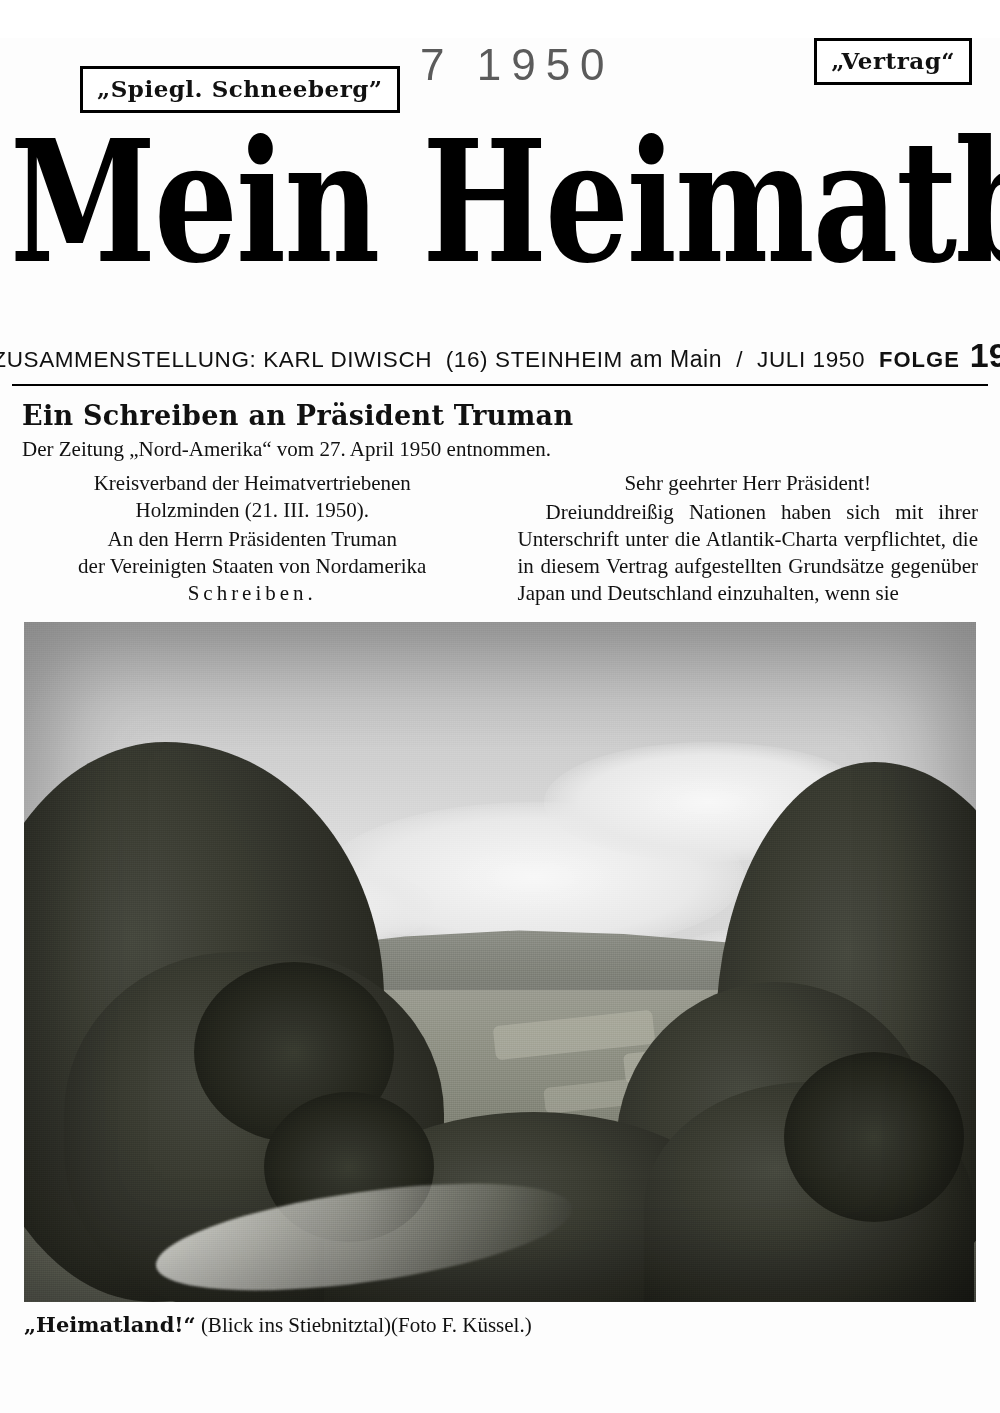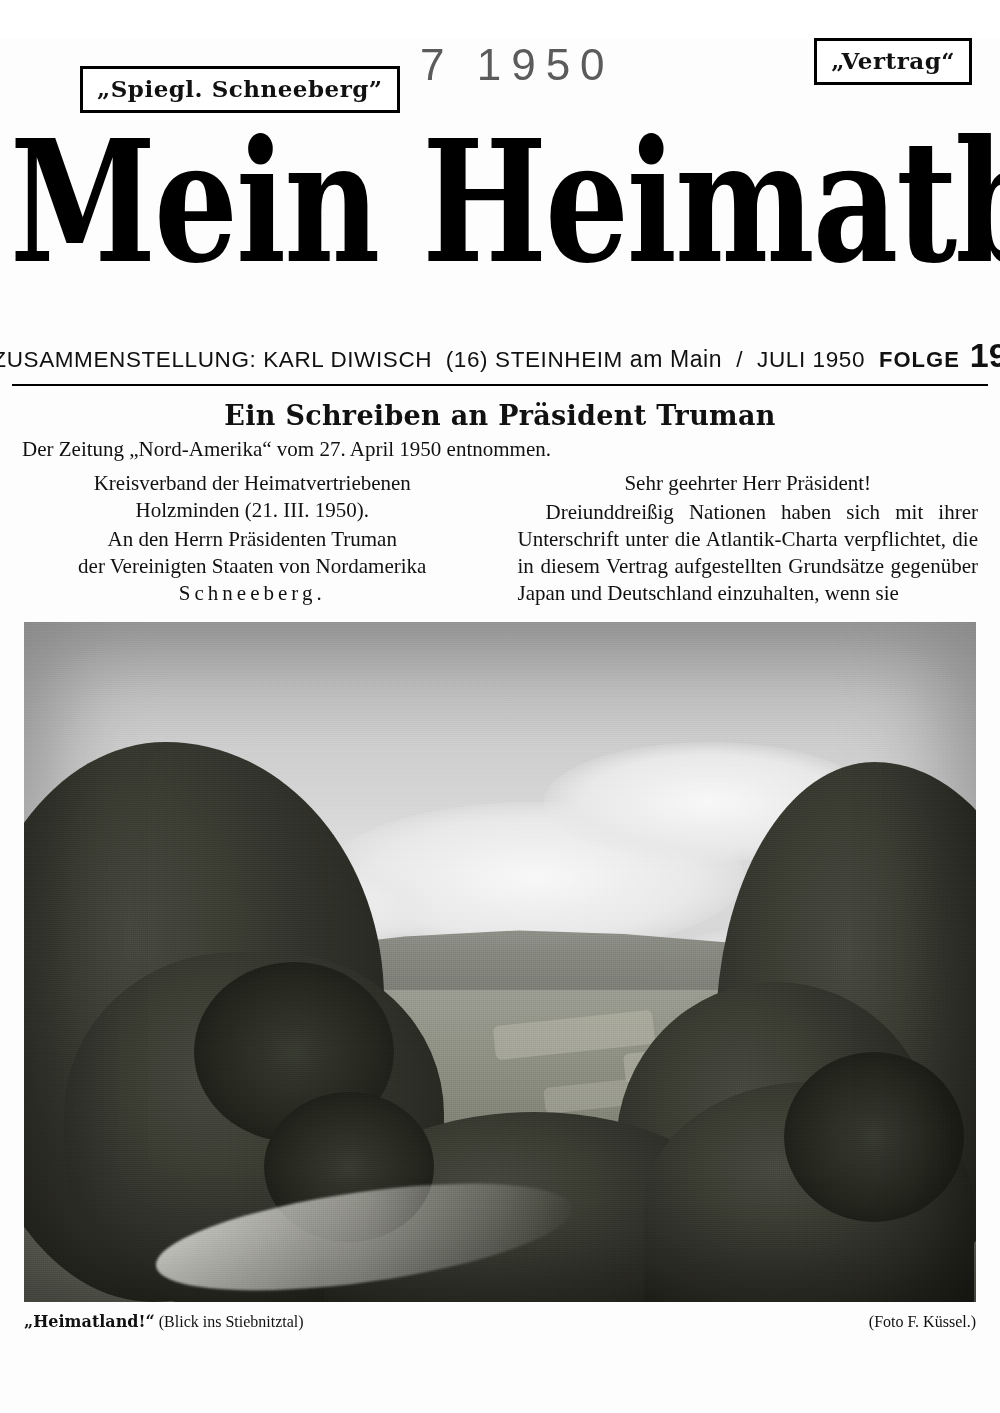--- a/index.html
+++ b/index.html
@@ -105,21 +105,20 @@
     border: none;
     border-top: 2.5px solid #000;
     margin: 9px 12px 0 12px;
   }
 
   
   .article {
     margin: 14px 22px 0 22px;
   }
   .article-title {
-    text-align: center;
     font-family: "DejaVu Serif", serif;
     font-weight: bold;
     font-size: 27px;
     letter-spacing: 0.3px;
     margin: 4px 0 6px 0;
   }
   .article-source {
     text-align: left;
     font-size: 21px;
     margin-bottom: 8px;
@@ -236,23 +235,22 @@
   .vig {
     position: absolute; inset: 0;
     box-shadow: inset 0 0 90px 30px rgba(0,0,0,.28);
     pointer-events: none;
   }
 
   
   .caption-row {
     margin: 10px 24px 0 24px;
     display: flex;
-    justify-content: space-between;
     align-items: baseline;
-    font-size: 16px;
+    font-size: 21px;
   }
   .caption-left b {
     font-family: "DejaVu Serif", serif;
     font-weight: bold;
   }
 </style>
 </head>
 <body>
 
 <div class="page">
@@ -285,21 +283,21 @@
   <div class="article">
     <div class="article-title">Ein Schreiben an Präsident Truman</div>
     <div class="article-source">Der Zeitung „Nord-Amerika“ vom 27. April 1950 entnommen.</div>
 
     <div class="cols">
       <div class="col col-left">
         <span class="l">Kreisverband der Heimatvertriebenen</span>
         <span class="l">Holzminden (21. III. 1950).</span>
         <span class="l indent-block">An den Herrn Präsidenten Truman</span>
         <span class="l">der Vereinigten Staaten von Nordamerika</span>
-        <span class="l spaced">Schneeberg.</span>
+        <span class="l spaced">Schreiben.</span>
       </div>
       <div class="col col-right">
         <span class="greeting">Sehr geehrter Herr Präsident!</span>
         <p>Dreiunddreißig Nationen haben sich mit ihrer Unterschrift unter die Atlantik-Charta verpflichtet, die in diesem Vertrag aufgestellten Grundsätze gegenüber Japan und Deutschland einzuhalten, wenn sie</p>
       </div>
     </div>
   </div>
 
   <div class="photo-wrap">
     <div class="photo">

